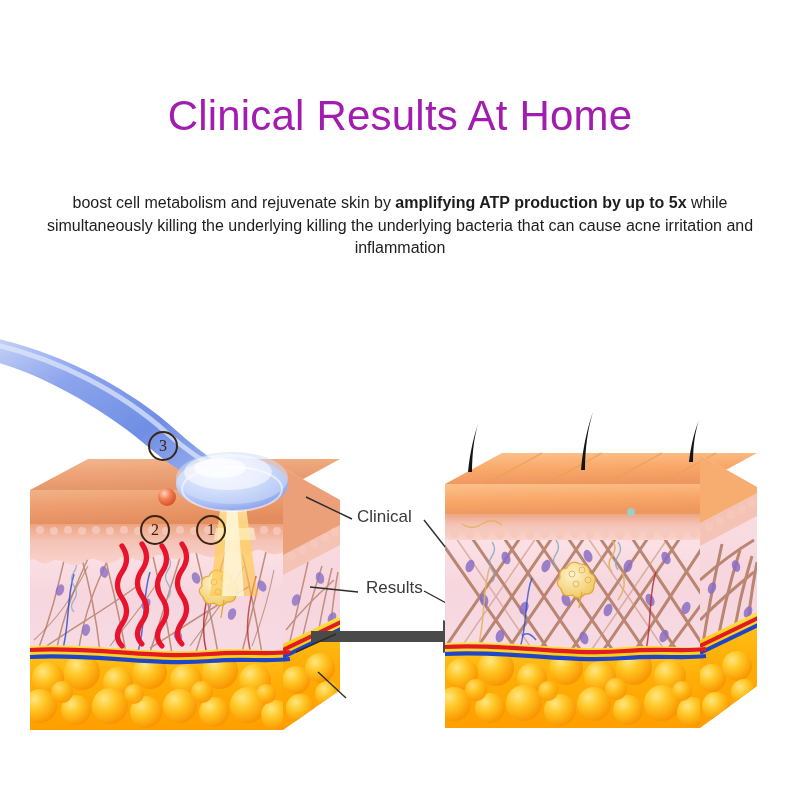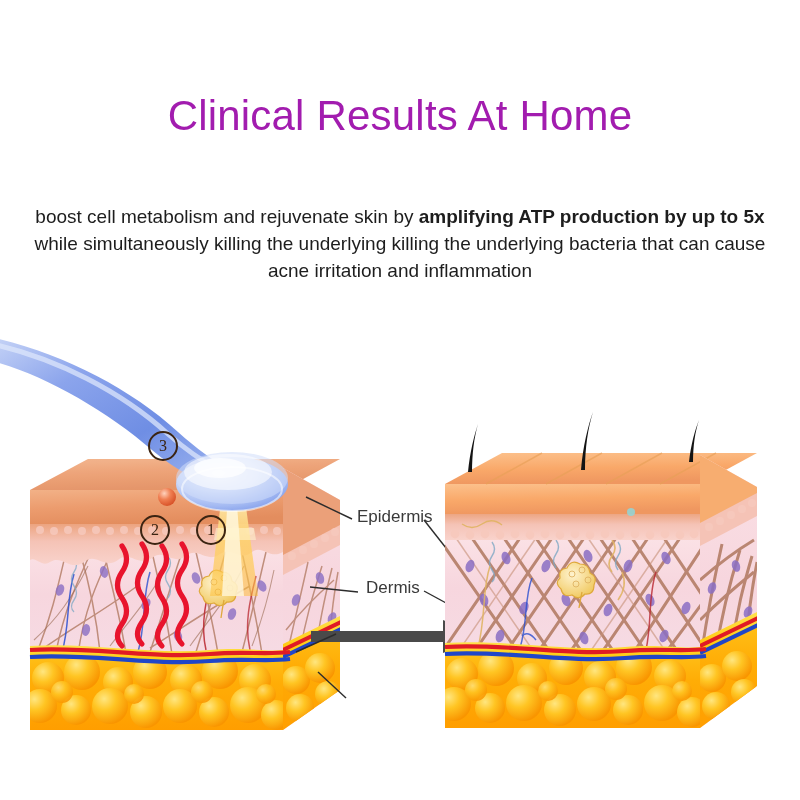--- a/index.html
+++ b/index.html
@@ -10,22 +10,22 @@
   }
   #page{position:relative;width:800px;height:800px;}
 
   
   .title{
     position:absolute;top:92px;left:0;width:800px;text-align:center;
     font-size:42px;font-weight:400;letter-spacing:.2px;color:#a21caf;
     line-height:1.12;
   }
   .subtitle{
-    position:absolute;top:204px;left:34px;width:732px;text-align:center;
-    font-size:19px;font-weight:400;line-height:1.42;color:#1d1d1d;
+    position:absolute;top:192px;left:34px;width:732px;text-align:center;
+    font-size:16px;font-weight:400;line-height:1.42;color:#1d1d1d;
   }
   .subtitle b{font-weight:700;}
 
   
   .lbl{
     position:absolute;font-size:17px;color:#3a3a3a;white-space:nowrap;
   }
   #lbl-epi{left:357px;top:507px;}
   #lbl-der{left:366px;top:578px;}
 
@@ -533,16 +533,16 @@
       <g>
         <circle cx="631" cy="512" r="4" fill="#8fd6d9" opacity=".85"></circle>
       </g>
     </g>
   </svg>
 
   <div class="numc" id="num1">1</div>
   <div class="numc" id="num2">2</div>
   <div class="numc" id="num3">3</div>
 
-  <div class="lbl" id="lbl-epi">Epidermis</div>
-  <div class="lbl" id="lbl-der">Dermis</div>
+  <div class="lbl" id="lbl-epi">Clinical</div>
+  <div class="lbl" id="lbl-der">Results</div>
 
 </div>
 
 </body></html>

